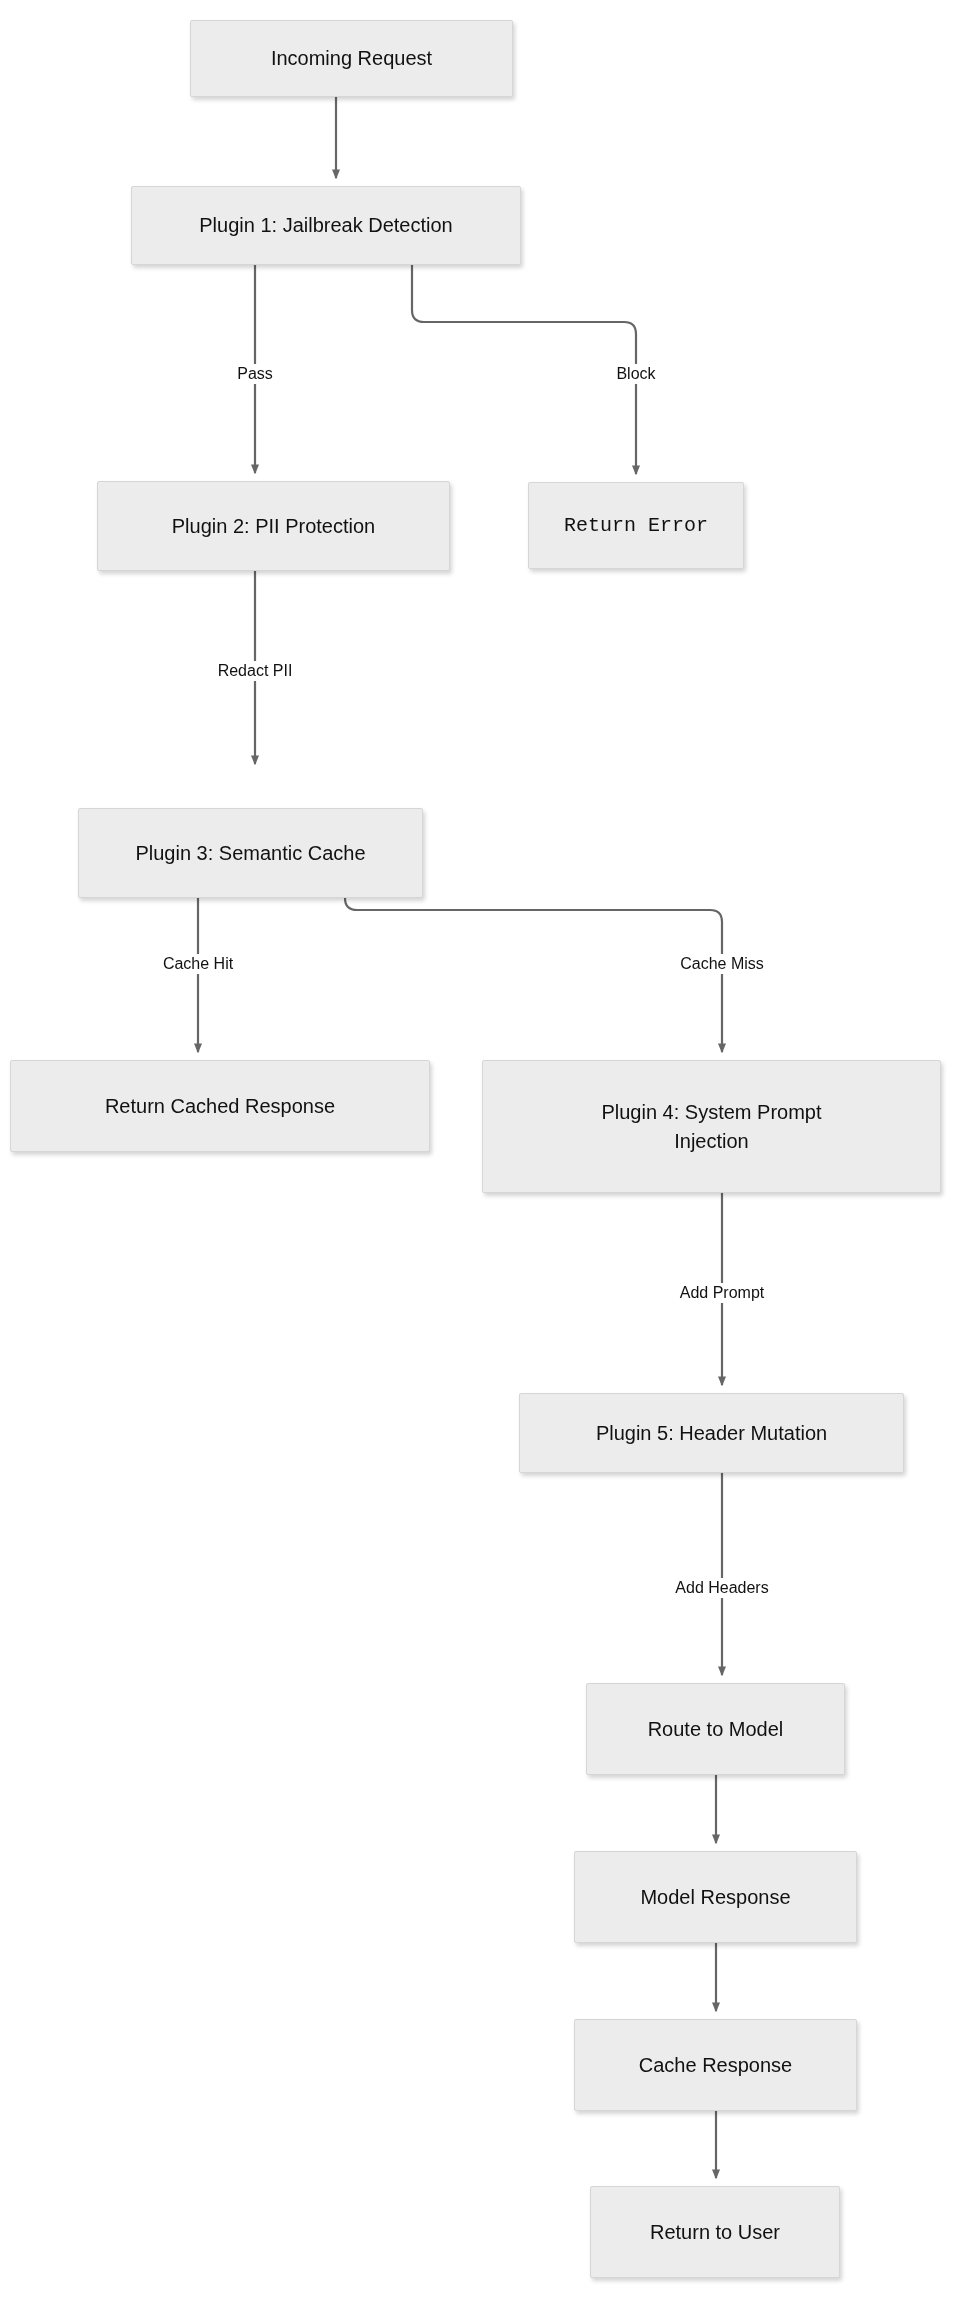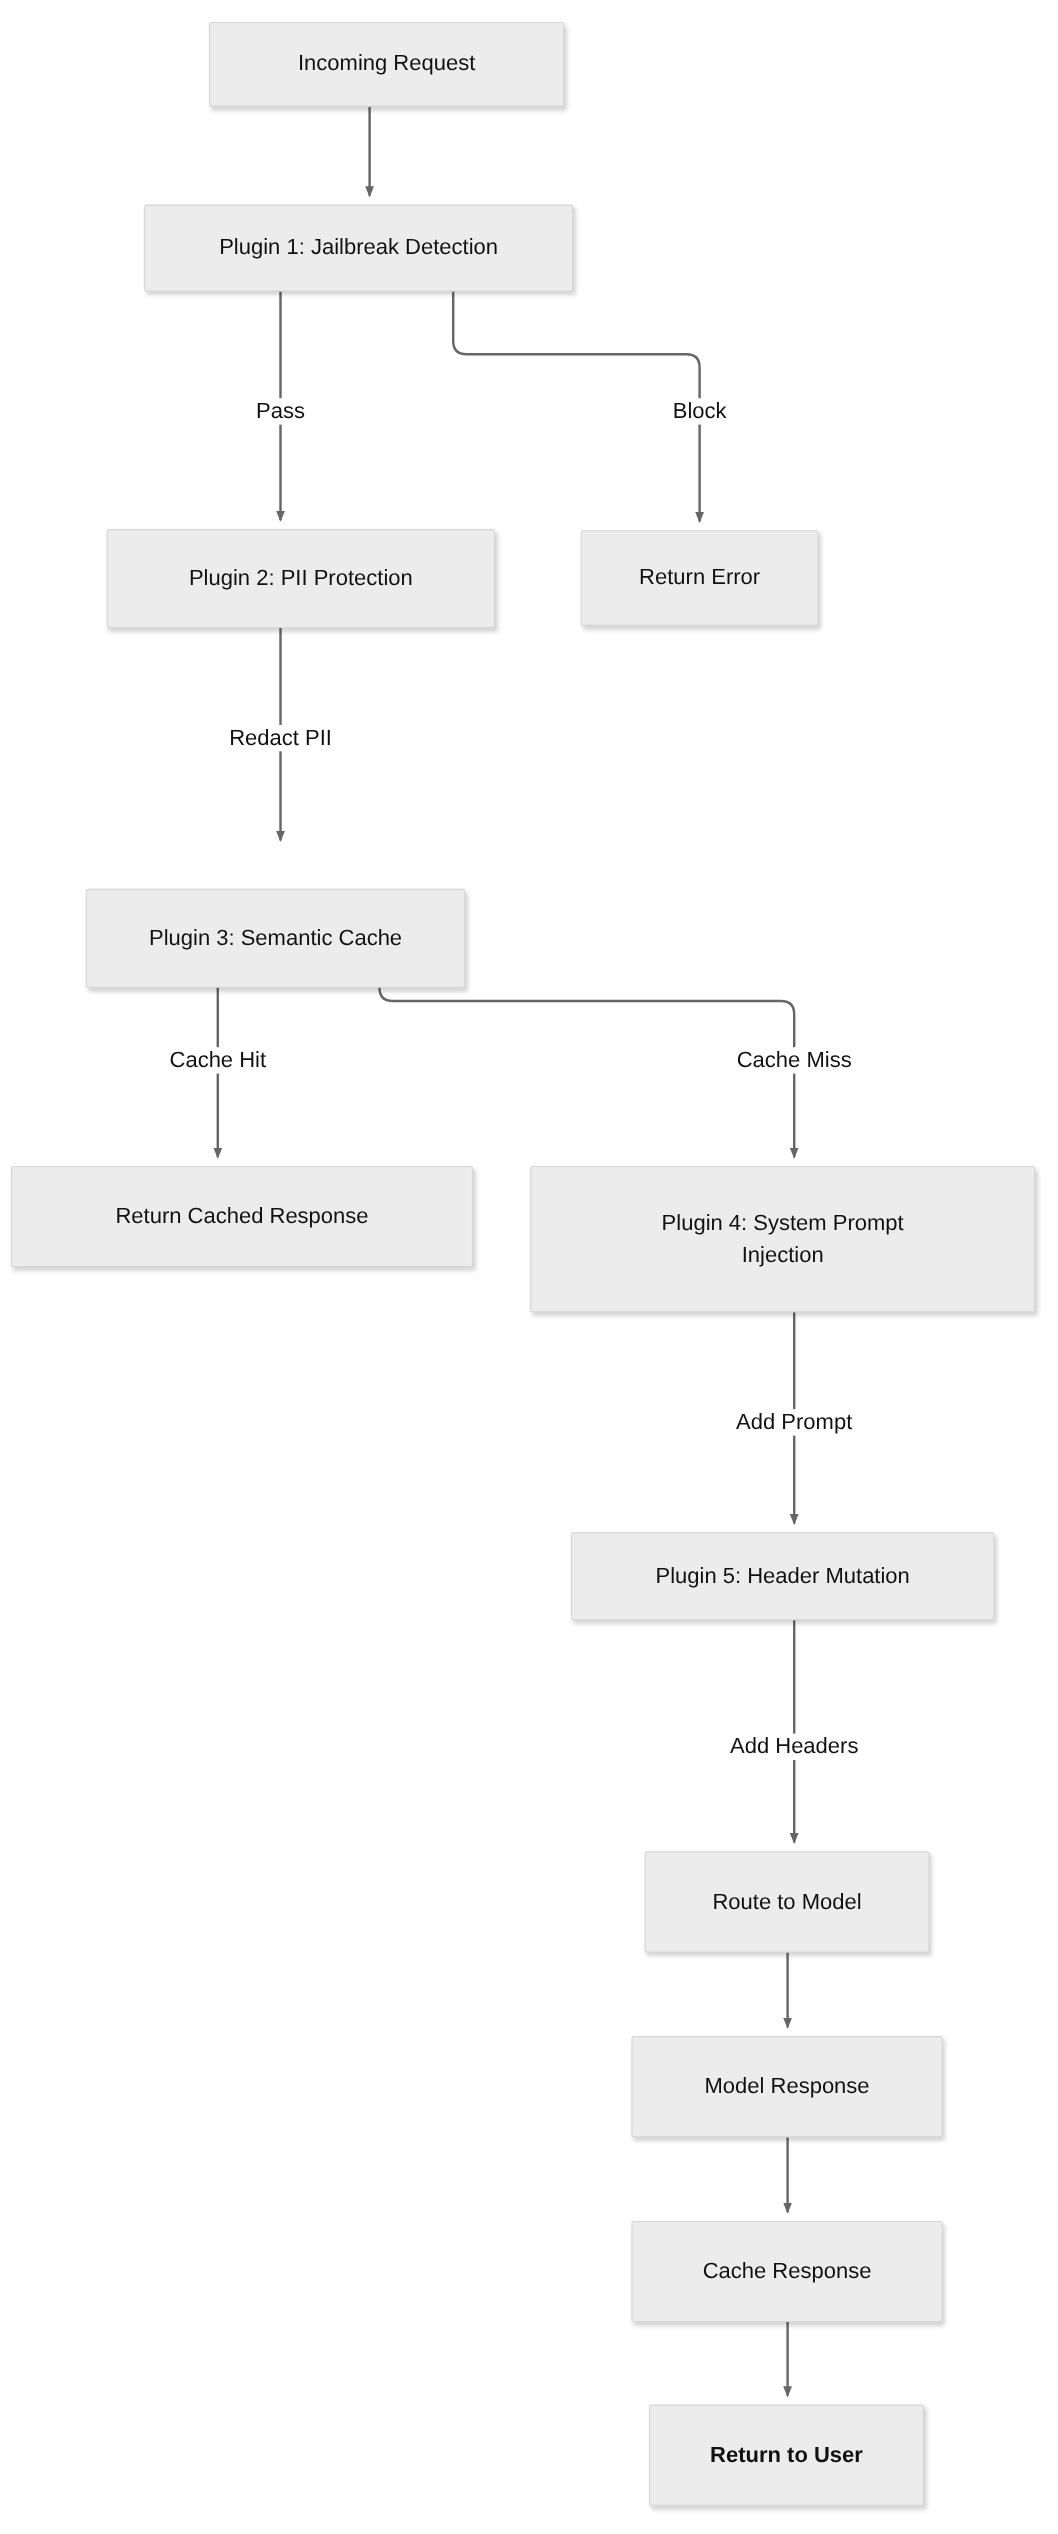--- a/index.html
+++ b/index.html
@@ -35,21 +35,21 @@
     justify-content: center;
     text-align: center;
     color: #111111;
     font-size: 20px;
     line-height: 1.45;
     padding: 4px 10px;
   }
   .edge-label {
     position: absolute;
     color: #111111;
-    font-size: 20px;
+    font-size: 16px;
     line-height: 1;
     background: #ffffff;
     white-space: nowrap;
     transform: translate(-50%, -50%);
     padding: 2px 5px;
   }
 </style>
 </head>
 <body>
 
@@ -90,21 +90,21 @@
   </div>
 
   <div class="node" style="left:131px; top:186px; width:390px; height:79px;">
     <span>Plugin 1: Jailbreak Detection</span>
   </div>
 
   <div class="node" style="left:97px; top:481px; width:353px; height:90px;">
     <span>Plugin 2: PII Protection</span>
   </div>
 
-  <div class="node" style="left:528px; top:482px; width:216px; height:87px;">
+  <div class="node" style="left:528px; top:482px; width:216px; height:87px;font-family:Liberation Mono, monospace;">
     <span>Return Error</span>
   </div>
 
   <div class="node" style="left:78px; top:772px; width:345px; height:90px;margin-top:36px;">
     <span>Plugin 3: Semantic Cache</span>
   </div>
 
   <div class="node" style="left:10px; top:1060px; width:420px; height:92px;">
     <span>Return Cached Response</span>
   </div>
@@ -122,21 +122,21 @@
   </div>
 
   <div class="node" style="left:574px; top:1851px; width:283px; height:92px;">
     <span>Model Response</span>
   </div>
 
   <div class="node" style="left:574px; top:2019px; width:283px; height:92px;">
     <span>Cache Response</span>
   </div>
 
-  <div class="node" style="left:590px; top:2186px; width:250px; height:92px;font-weight:bold;">
+  <div class="node" style="left:590px; top:2186px; width:250px; height:92px;">
     <span>Return to User</span>
   </div>
 
   <div class="edge-label" style="left:255px; top:374px;">Pass</div>
 
   <div class="edge-label" style="left:636px; top:374px;">Block</div>
 
   <div class="edge-label" style="left:255px; top:671px;">Redact PII</div>
 
   <div class="edge-label" style="left:198px; top:964px;">Cache Hit</div>

